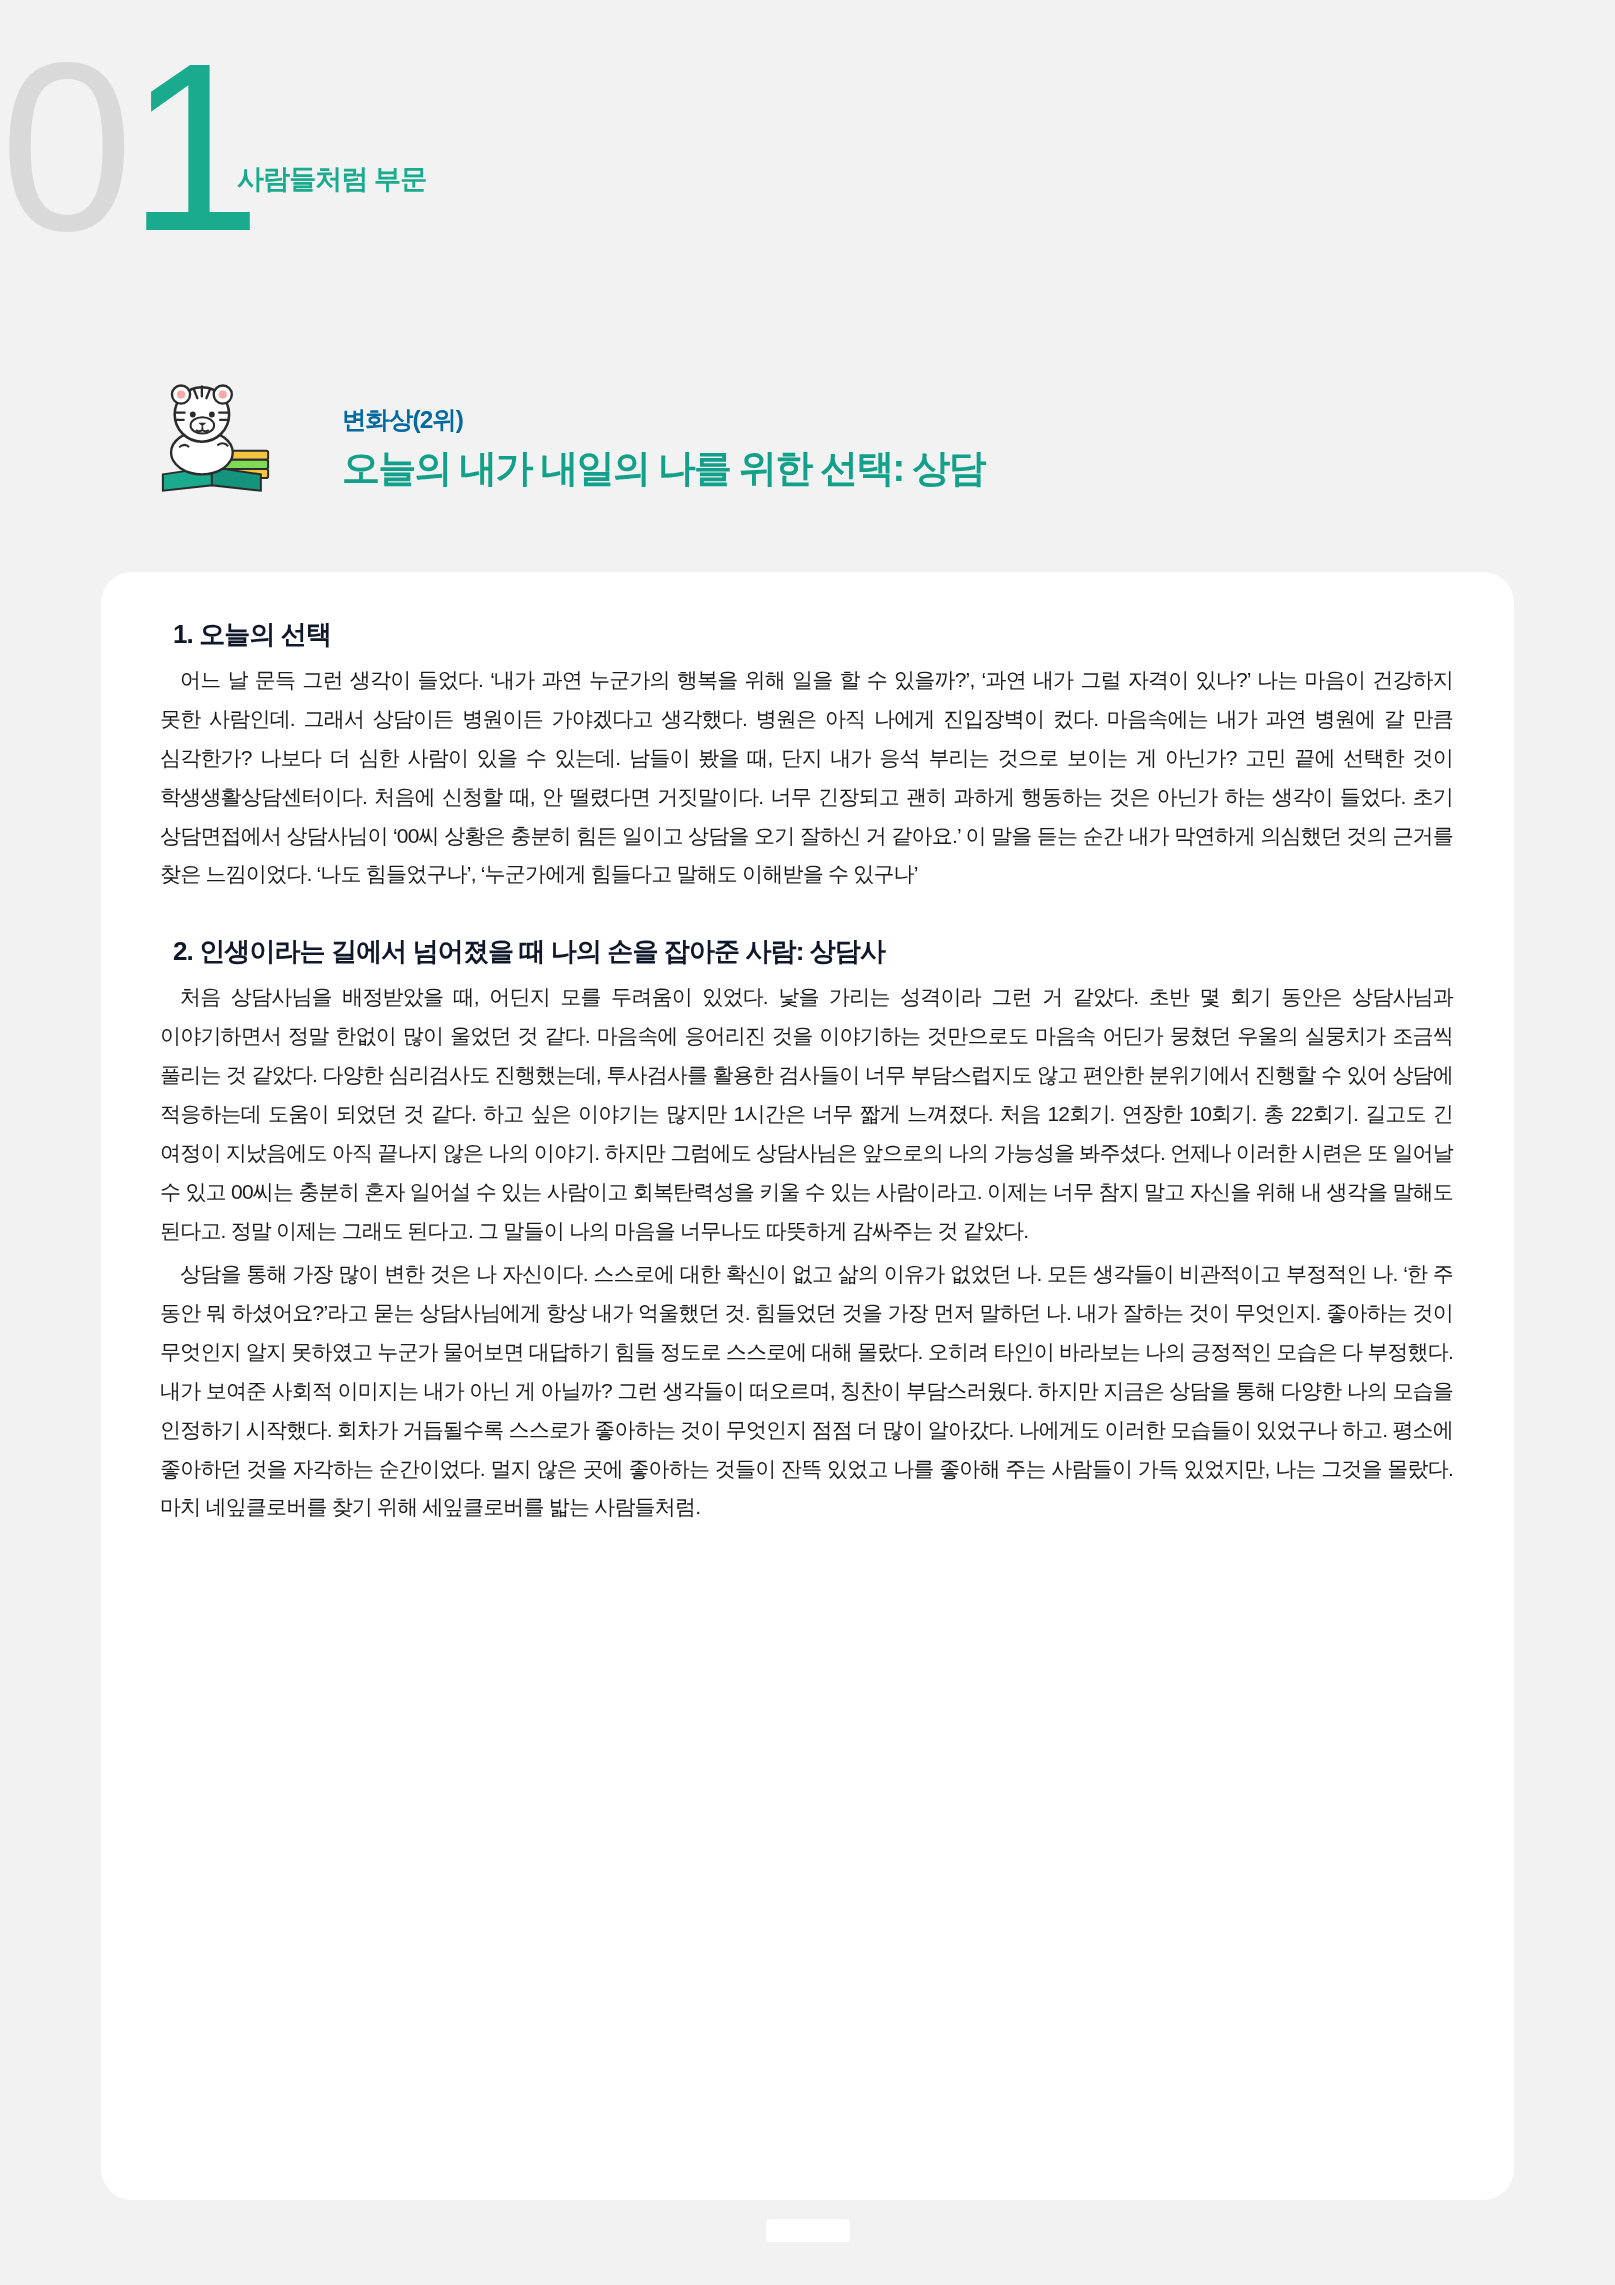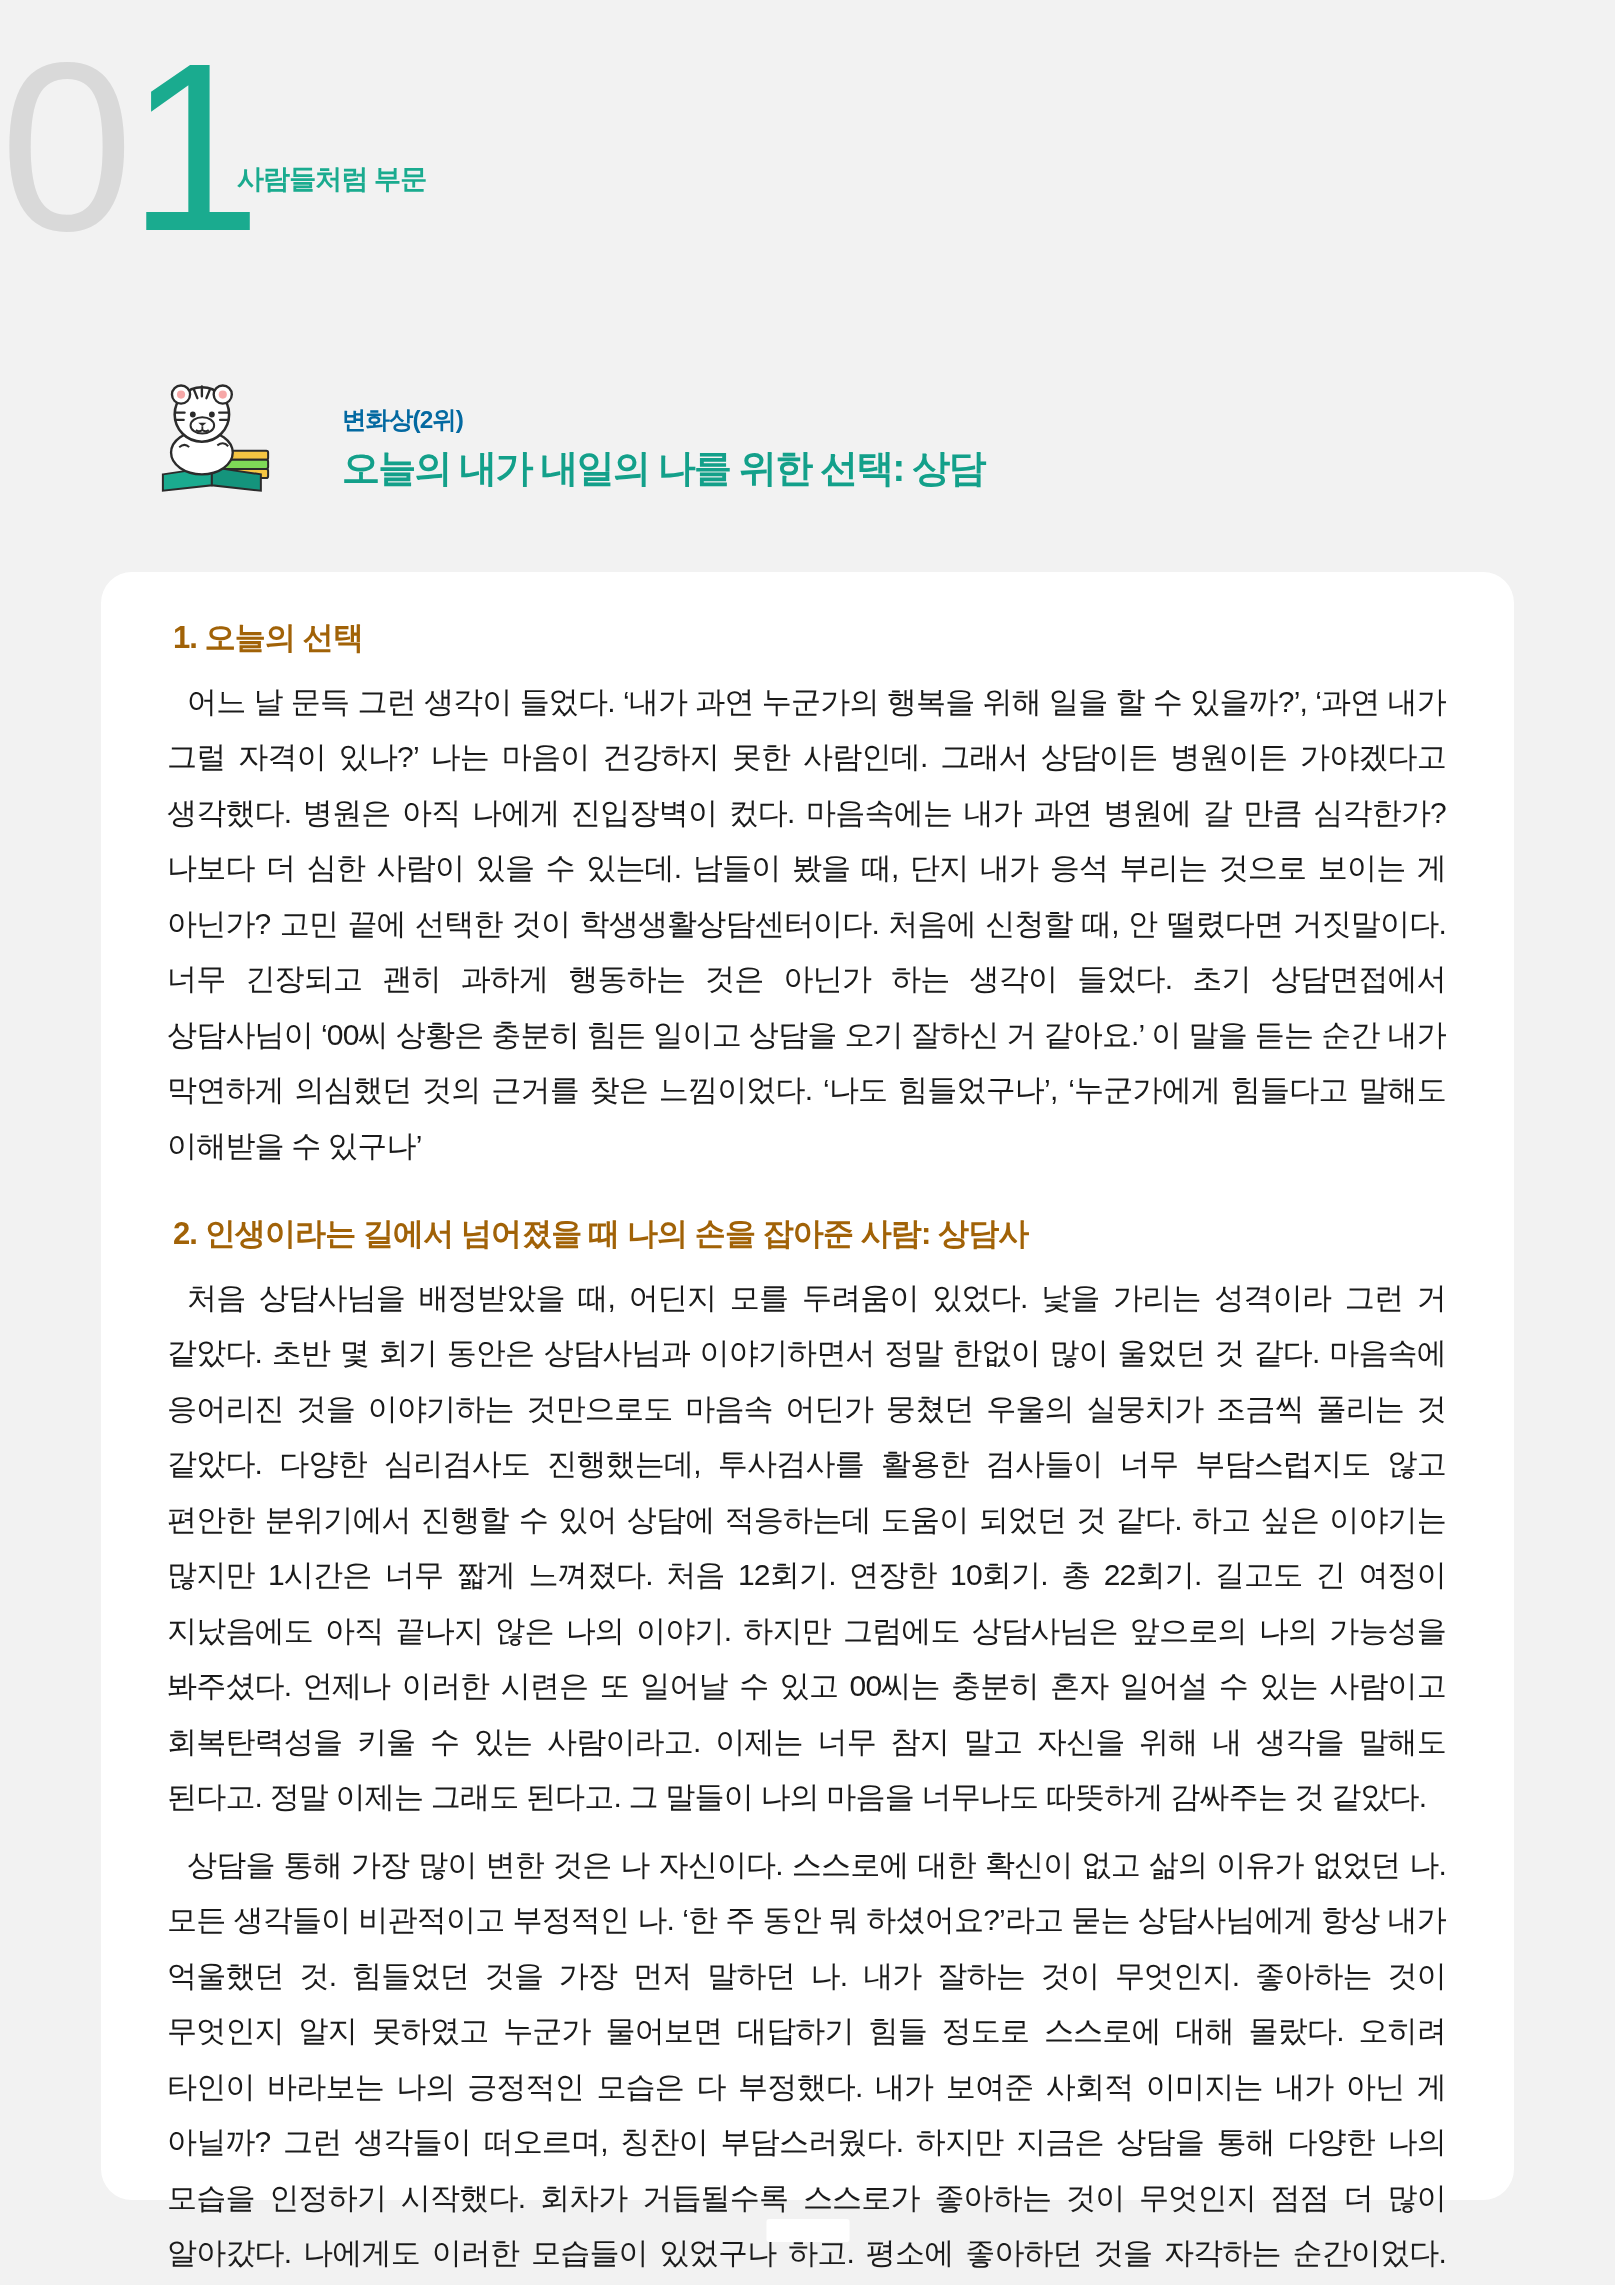--- a/index.html
+++ b/index.html
@@ -88,36 +88,36 @@
     border-radius: 31px;
   }
   .card-inner {
     position: absolute;
     left: 54px;
     top: 43px;
     width: 1303px;
   }
 
   .para-heading {
-    font-size: 31px;
+    font-size: 26px;
     font-weight: bold;
-    color: #a16207;
+    color: #0f172a;
     letter-spacing: -0.9px;
     margin: 0 0 7.2px 18px;
     line-height: 1.5;
   }
   .para-heading.second {
     margin-top: 38px;
   }
   .body-para {
-    font-size: 30px;
+    font-size: 21px;
     color: #1a1a1a;
     letter-spacing: -0.8px;
     line-height: 1.85;
-    margin: 12px;
+    margin: 5px;
     text-align: justify;
     text-justify: inter-character;
     text-indent: 20px;
     word-break: keep-all;
   }
 
   
   .page-footer {
     position: absolute;
     left: 50%;

